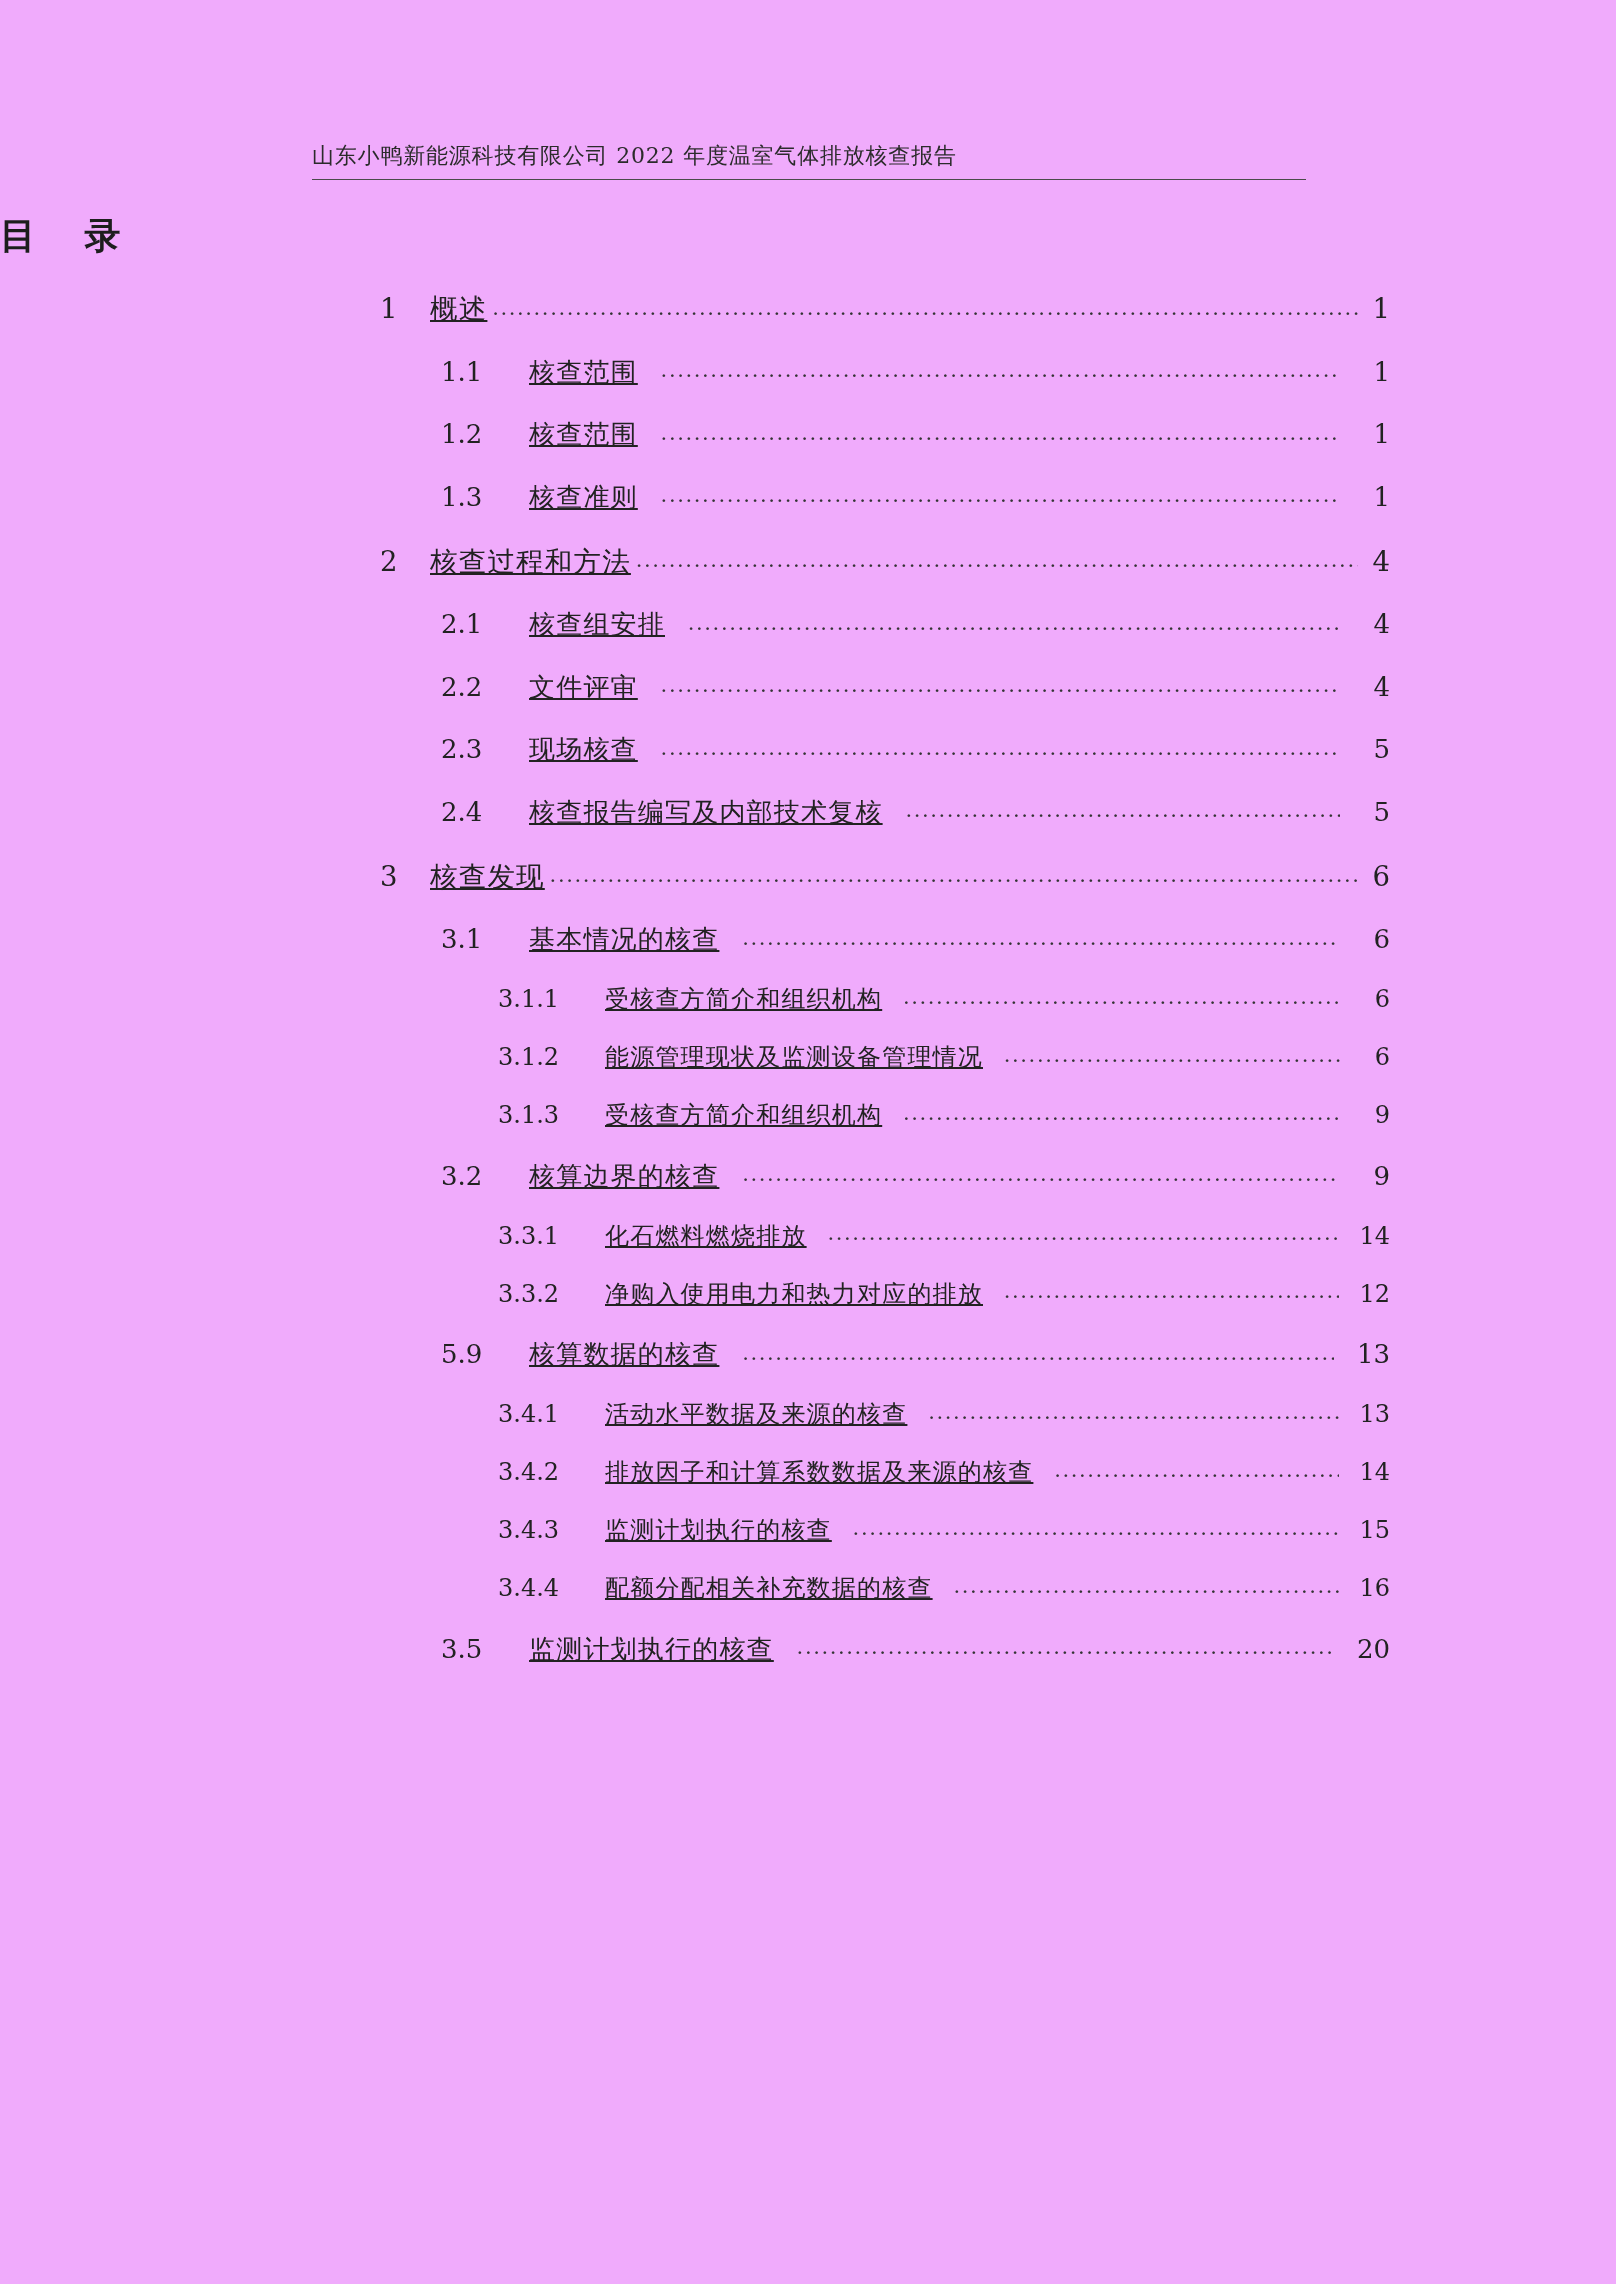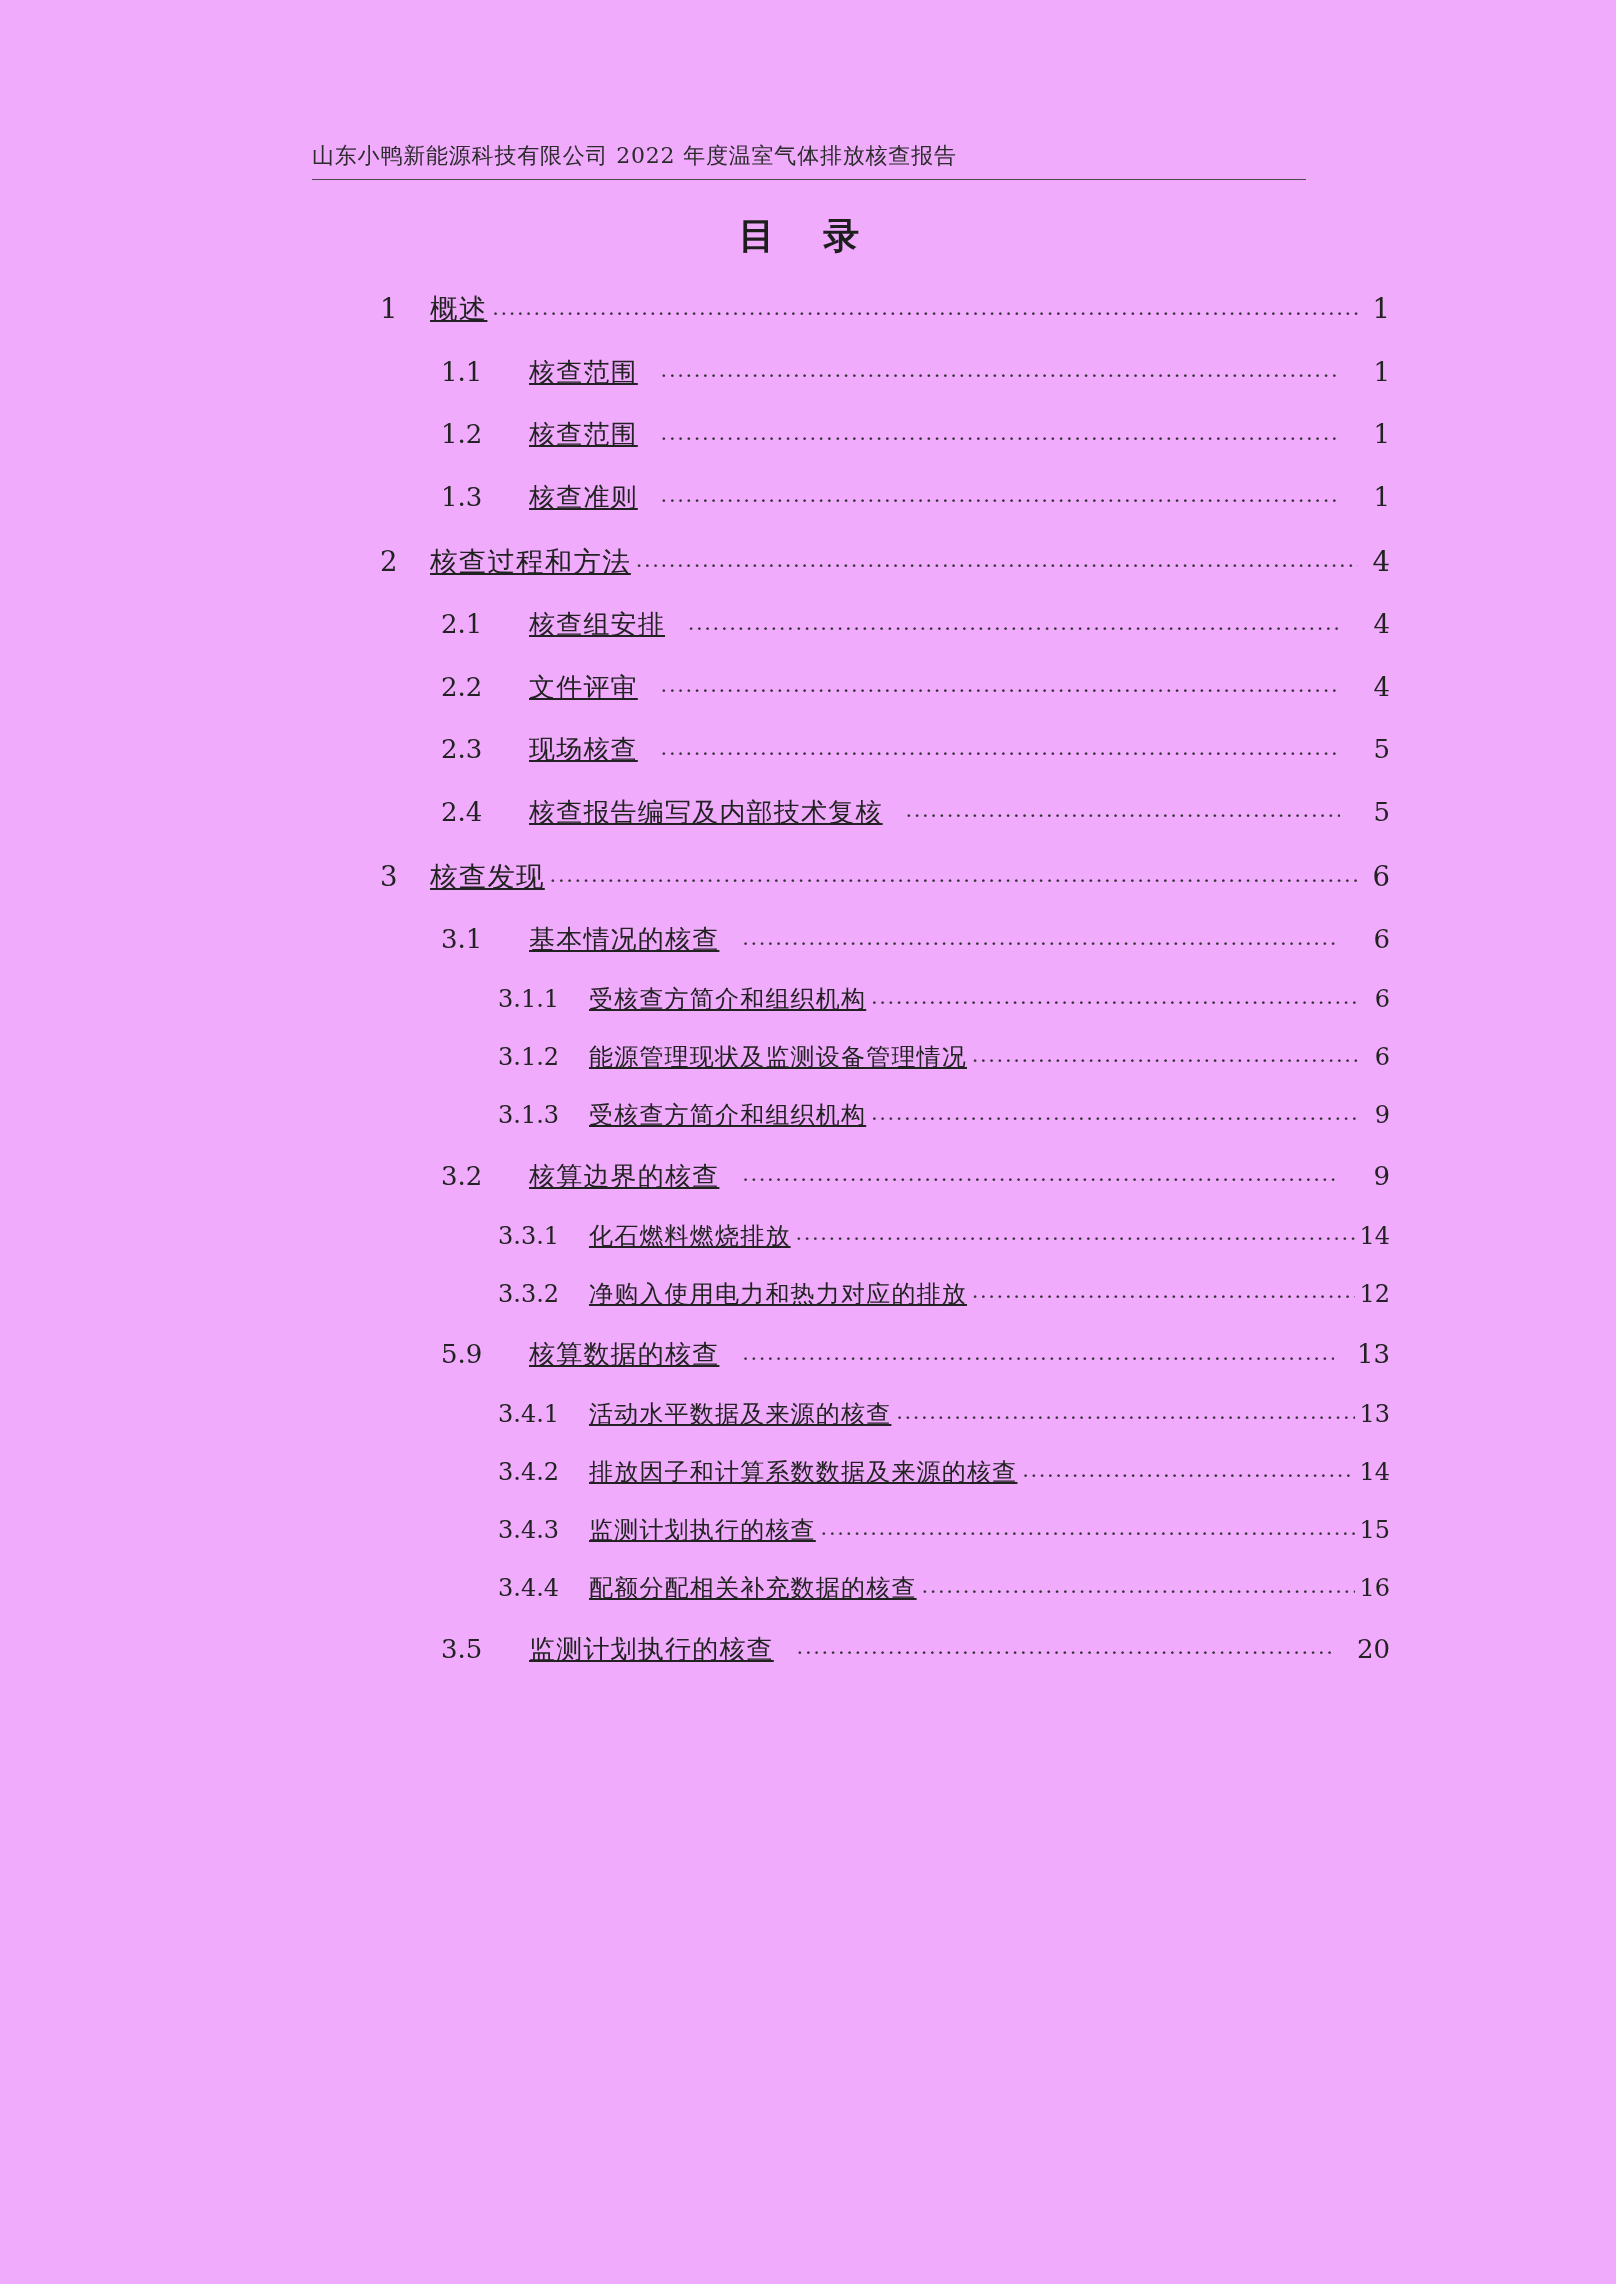--- a/index.html
+++ b/index.html
@@ -41,21 +41,20 @@
   .header-rule {
     margin-top: 8px;
     border-bottom: 1.6px solid #4a4a4a;
     width: 994px;
   }
   .doc-title {
     position: absolute;
     left: 0;
     top: 212px;
     width: 1616px;
-    text-align: center;
     font-family: "DejaVu Serif", serif;
     font-size: 36px;
     font-weight: bold;
     color: #1d1d1d;
     letter-spacing: 18px;
   }
   .toc {
     position: absolute;
     left: 380px;
     top: 291px;
@@ -109,20 +108,21 @@
     padding-left: 61px;
     gap: 18px;
   }
   .lvl2 .toc-num { width: 70px; }
 
   
   .lvl3 {
     font-size: 24px;
     margin-top: 26px;
     padding-left: 118px;
+    gap: 16px;
   }
   .lvl3 .toc-num { width: 91px; }
 
   .first-row { margin-top: 0; }
 </style>
 </head>
 <body>
 
 <div class="page">
   <div class="page-inner">

